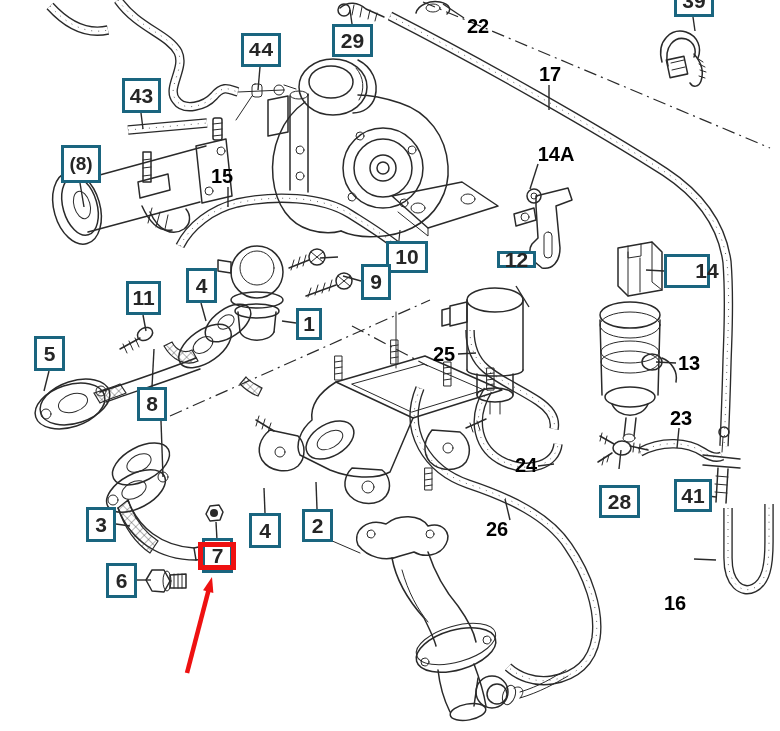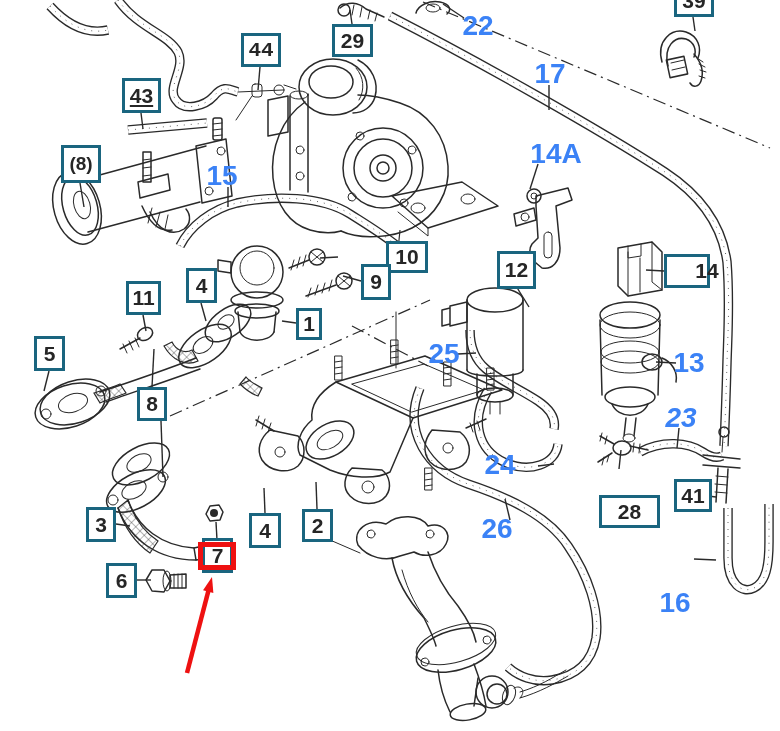--- a/index.html
+++ b/index.html
@@ -3,22 +3,22 @@
 <meta charset="utf-8">
 <style>
   html,body{margin:0;padding:0;background:#fff;}
   .stage{position:relative;width:780px;height:731px;background:#fff;overflow:hidden;
          font-family:"Liberation Sans",sans-serif;}
   .stage svg{position:absolute;left:0;top:0;}
   #callouts{position:absolute;left:0;top:0;width:780px;height:731px;}
   .callout{position:absolute;box-sizing:border-box;border:3px solid #1a657f;background:#ffffff;
            display:flex;align-items:center;justify-content:center;
            font-weight:700;font-size:21px;color:#262626;letter-spacing:0;cursor:default;}
-  .plain-label{position:absolute;transform:translate(-50%,-50%);font-weight:700;font-size:28px;
-           color:#3b82f6;white-space:nowrap;cursor:default;}
+  .plain-label{position:absolute;transform:translate(-50%,-50%);font-weight:700;font-size:20px;
+           color:#000000;white-space:nowrap;cursor:default;}
   .hl-red{position:absolute;box-sizing:border-box;border:5px solid #ee1111;background:transparent;}
   .ln{fill:none;stroke:#2a2a2a;stroke-width:1.5;stroke-linecap:round;stroke-linejoin:round;}
   .thin{stroke-width:1;}
   .dashdot{fill:none;stroke:#2a2a2a;stroke-width:1.2;stroke-dasharray:13 5 2 5;}
   .xhfill{fill:url(#xh);stroke:#2a2a2a;stroke-width:1.2;}
 </style>
 </head>
 <body>
 
 <div class="stage">
@@ -353,44 +353,44 @@
       <line x1="694" y1="559" x2="716" y2="560" stroke="#2a2a2a" stroke-width="1.4"></line>
       <line x1="216" y1="522" x2="217" y2="540" stroke="#2a2a2a" stroke-width="1.4"></line>
       <line x1="187" y1="673" x2="208.97586176711104" y2="588.6126908142936" stroke="#ee1111" stroke-width="4.5"></line>
       <polygon points="212,577 213.36221608444055,592.9419060133753 203.03506277353623,590.2525431719939" fill="#ee1111"></polygon>
     </svg>
 
   <div id="callouts">
       <div class="callout" style="left: 241px; top: 33px; width: 40px; height: 34px; font-family: Liberation Mono, monospace;">44</div>
       <div class="callout" style="left: 332px; top: 24px; width: 41px; height: 33px;">29</div>
       <div class="callout" style="left: 674px; top: -16px; width: 40px; height: 33px;">39</div>
-      <div class="callout" style="left: 122px; top: 78px; width: 39px; height: 35px; text-decoration: underline;">43</div>
+      <div class="callout" style="left: 122px; top: 78px; width: 39px; height: 35px;">43</div>
       <div class="callout" style="left: 61px; top: 145px; width: 40px; height: 38px; font-size: 19px;">(8)</div>
       <div class="callout" style="left: 338px; top: 241px; width: 42px; height: 32px; margin-left: 48px;">10</div>
       <div class="callout" style="left: 361px; top: 264px; width: 30px; height: 36px;">9</div>
-      <div class="callout" style="left: 497px; top: 251px; width: 39px; height: 38px;">12</div>
+      <div class="callout" style="left: 497px; top: 251px; width: 39px; height: 17px;">12</div>
       <div class="callout" style="left: 664px; top: 254px; width: 38px; height: 34px; padding-left: 40px;">14</div>
       <div class="callout" style="left: 126px; top: 281px; width: 35px; height: 34px;">11</div>
       <div class="callout" style="left: 186px; top: 268px; width: 31px; height: 35px;">4</div>
       <div class="callout" style="left: 296px; top: 308px; width: 26px; height: 32px;">1</div>
       <div class="callout" style="left: 34px; top: 336px; width: 31px; height: 35px;">5</div>
       <div class="callout" style="left: 137px; top: 387px; width: 30px; height: 34px;">8</div>
       <div class="callout" style="left: 86px; top: 507px; width: 30px; height: 35px;">3</div>
       <div class="callout" style="left: 106px; top: 563px; width: 31px; height: 35px;">6</div>
       <div class="callout" style="left: 249px; top: 513px; width: 32px; height: 35px;">4</div>
       <div class="callout" style="left: 302px; top: 509px; width: 31px; height: 33px;">2</div>
-      <div class="callout" style="left: 599px; top: 495px; width: 61px; height: 33px;">28</div>
+      <div class="callout" style="left: 599px; top: 485px; width: 41px; height: 33px;">28</div>
       <div class="callout" style="left: 662px; top: 479px; width: 38px; height: 33px; margin-left: 12px;">41</div>
       <div class="plain-label" style="left: 478px; top: 26px;">22</div>
       <div class="plain-label" style="left: 550px; top: 74px;">17</div>
       <div class="plain-label" style="left: 540px; top: 154px; margin-left: 16px;">14A</div>
       <div class="plain-label" style="left: 222px; top: 176px;">15</div>
       <div class="plain-label" style="left: 444px; top: 354px;">25</div>
       <div class="plain-label" style="left: 689px; top: 363px;">13</div>
-      <div class="plain-label" style="left: 681px; top: 418px; font-style: italic;">23</div>
-      <div class="plain-label" style="left: 500px; top: 465px;">24</div>
+      <div class="plain-label" style="left: 681px; top: 418px;">23</div>
+      <div class="plain-label" style="left: 526px; top: 465px;">24</div>
       <div class="plain-label" style="left: 497px; top: 529px;">26</div>
       <div class="plain-label" style="left: 675px; top: 559px; margin-top: 44px;">16</div>
       <div class="callout" style="left: 202px; top: 538px; width: 31px; height: 35px;">7</div>
       <div class="hl-red" style="left: 198px; top: 542px; width: 38px; height: 28px; border-color: rgb(238, 17, 17);"></div>
     </div>
 
 </div>
 
 </body></html>

